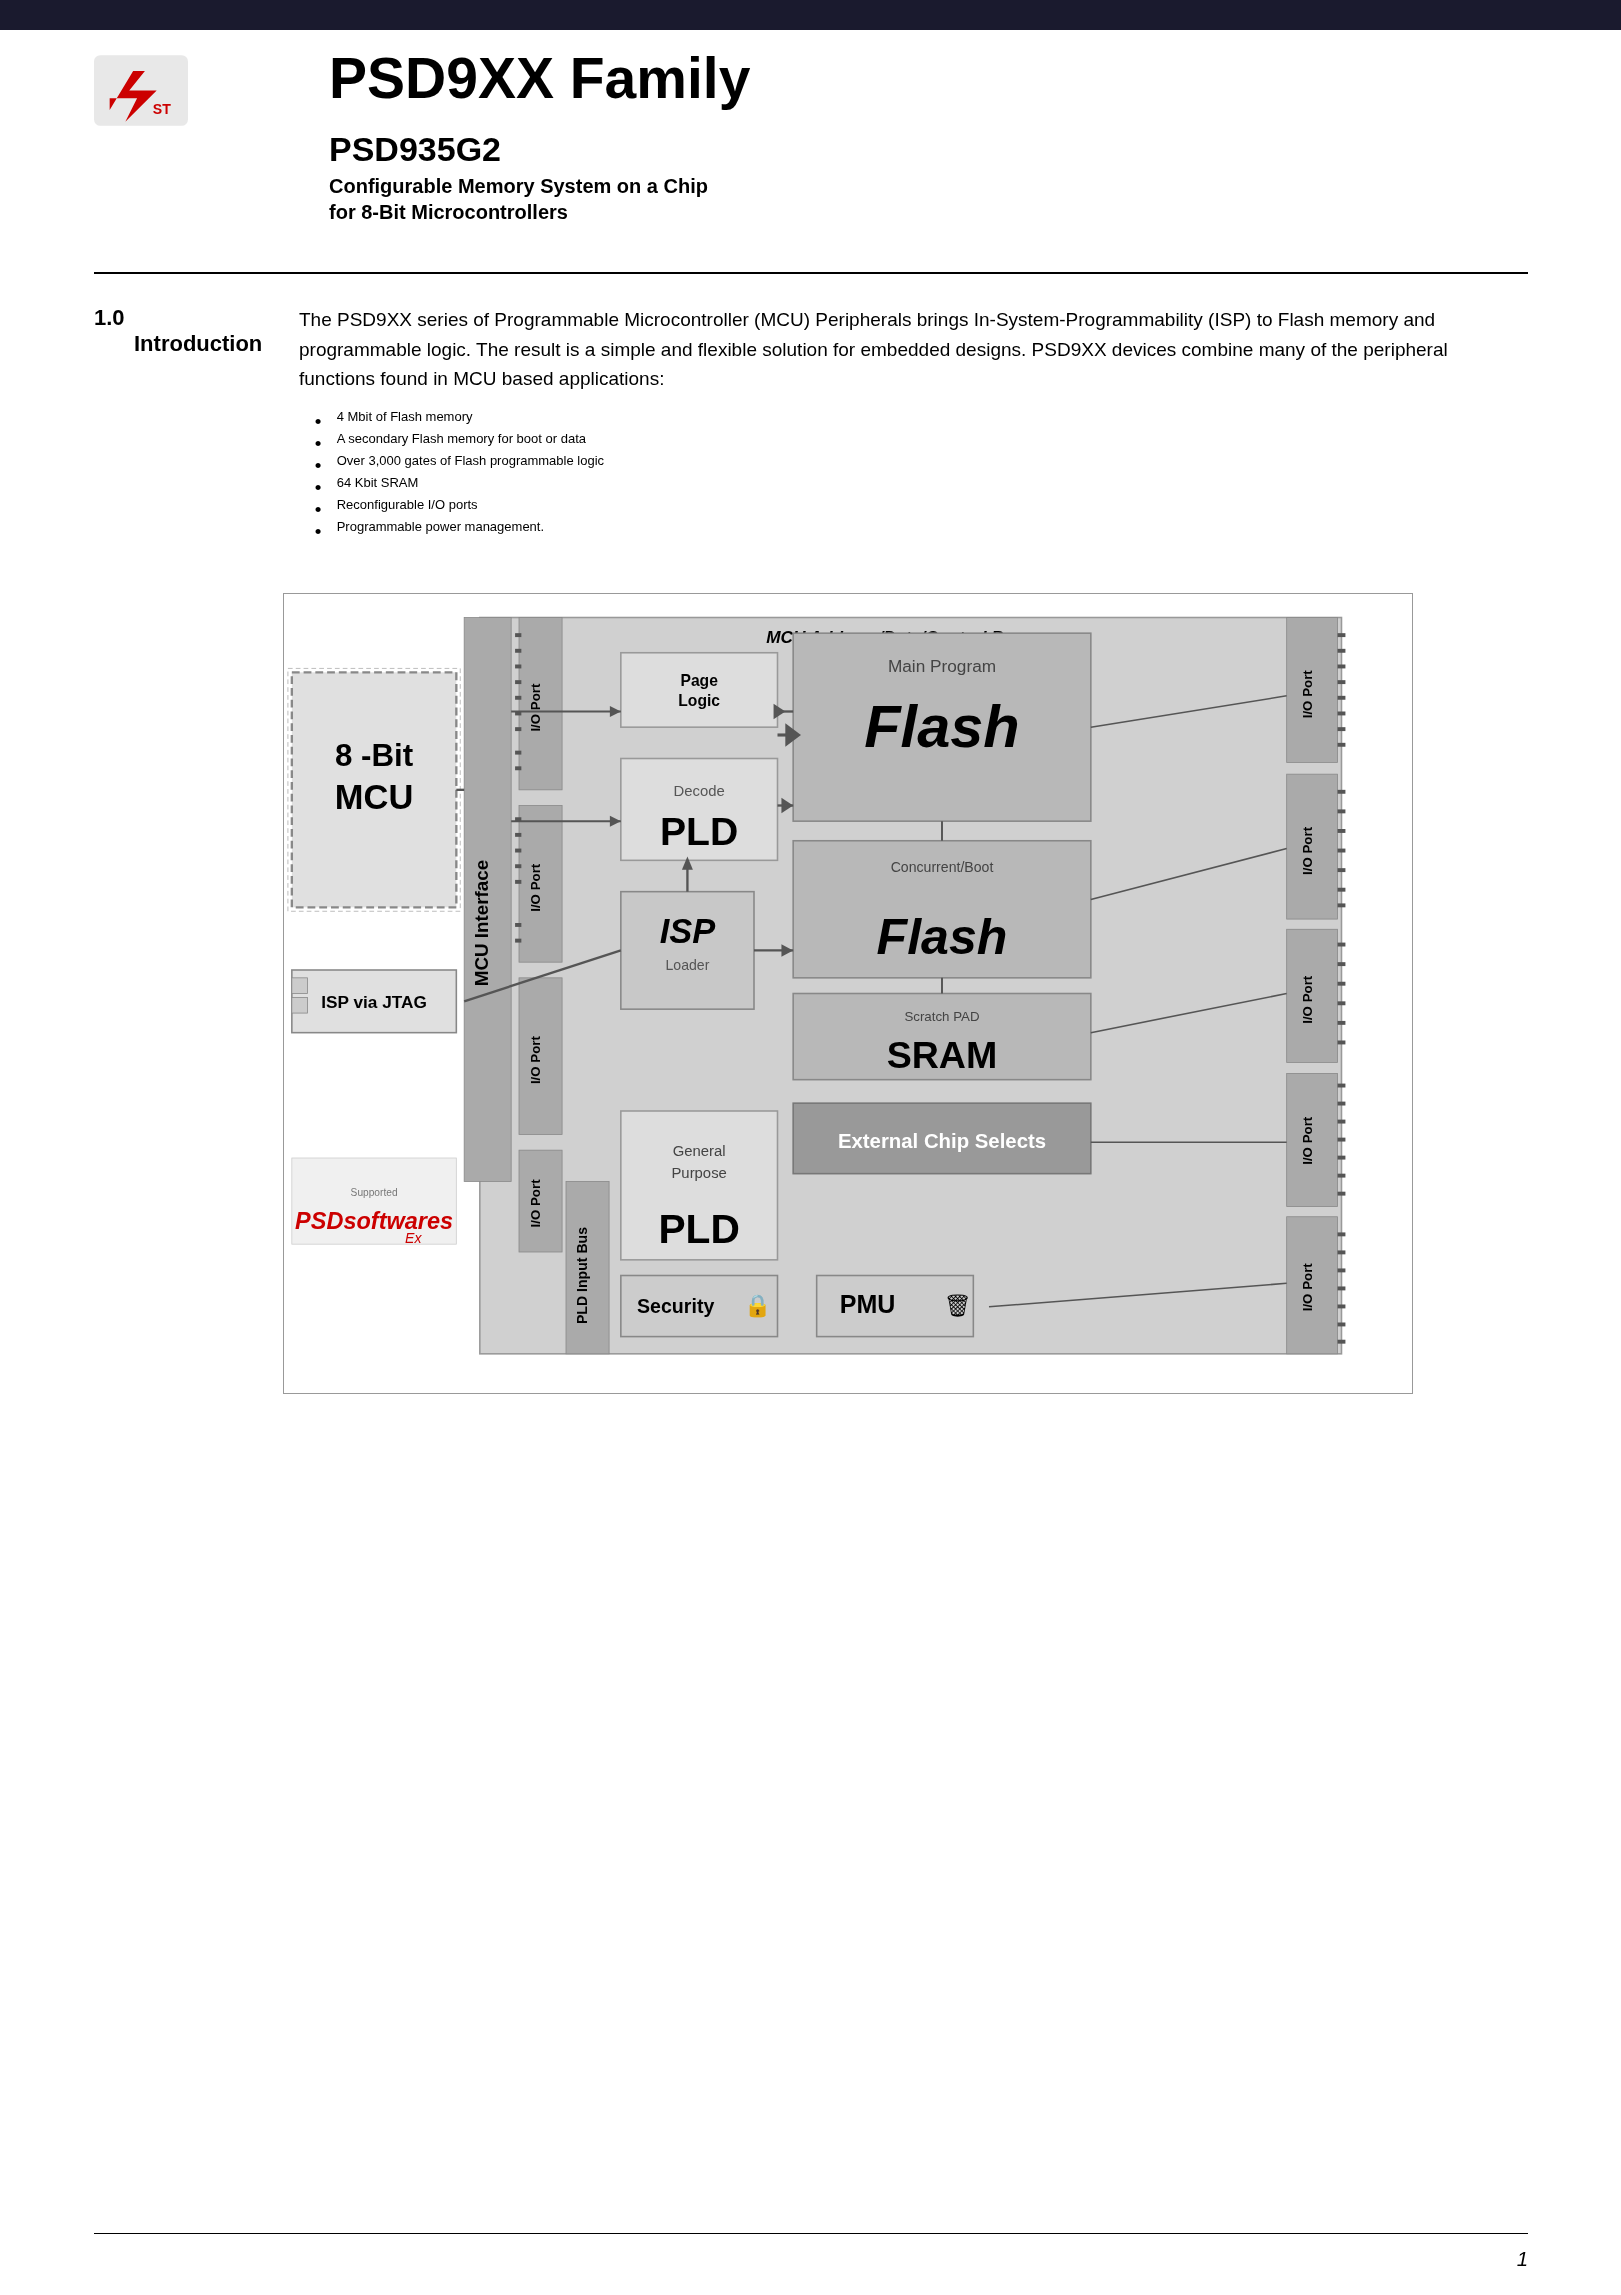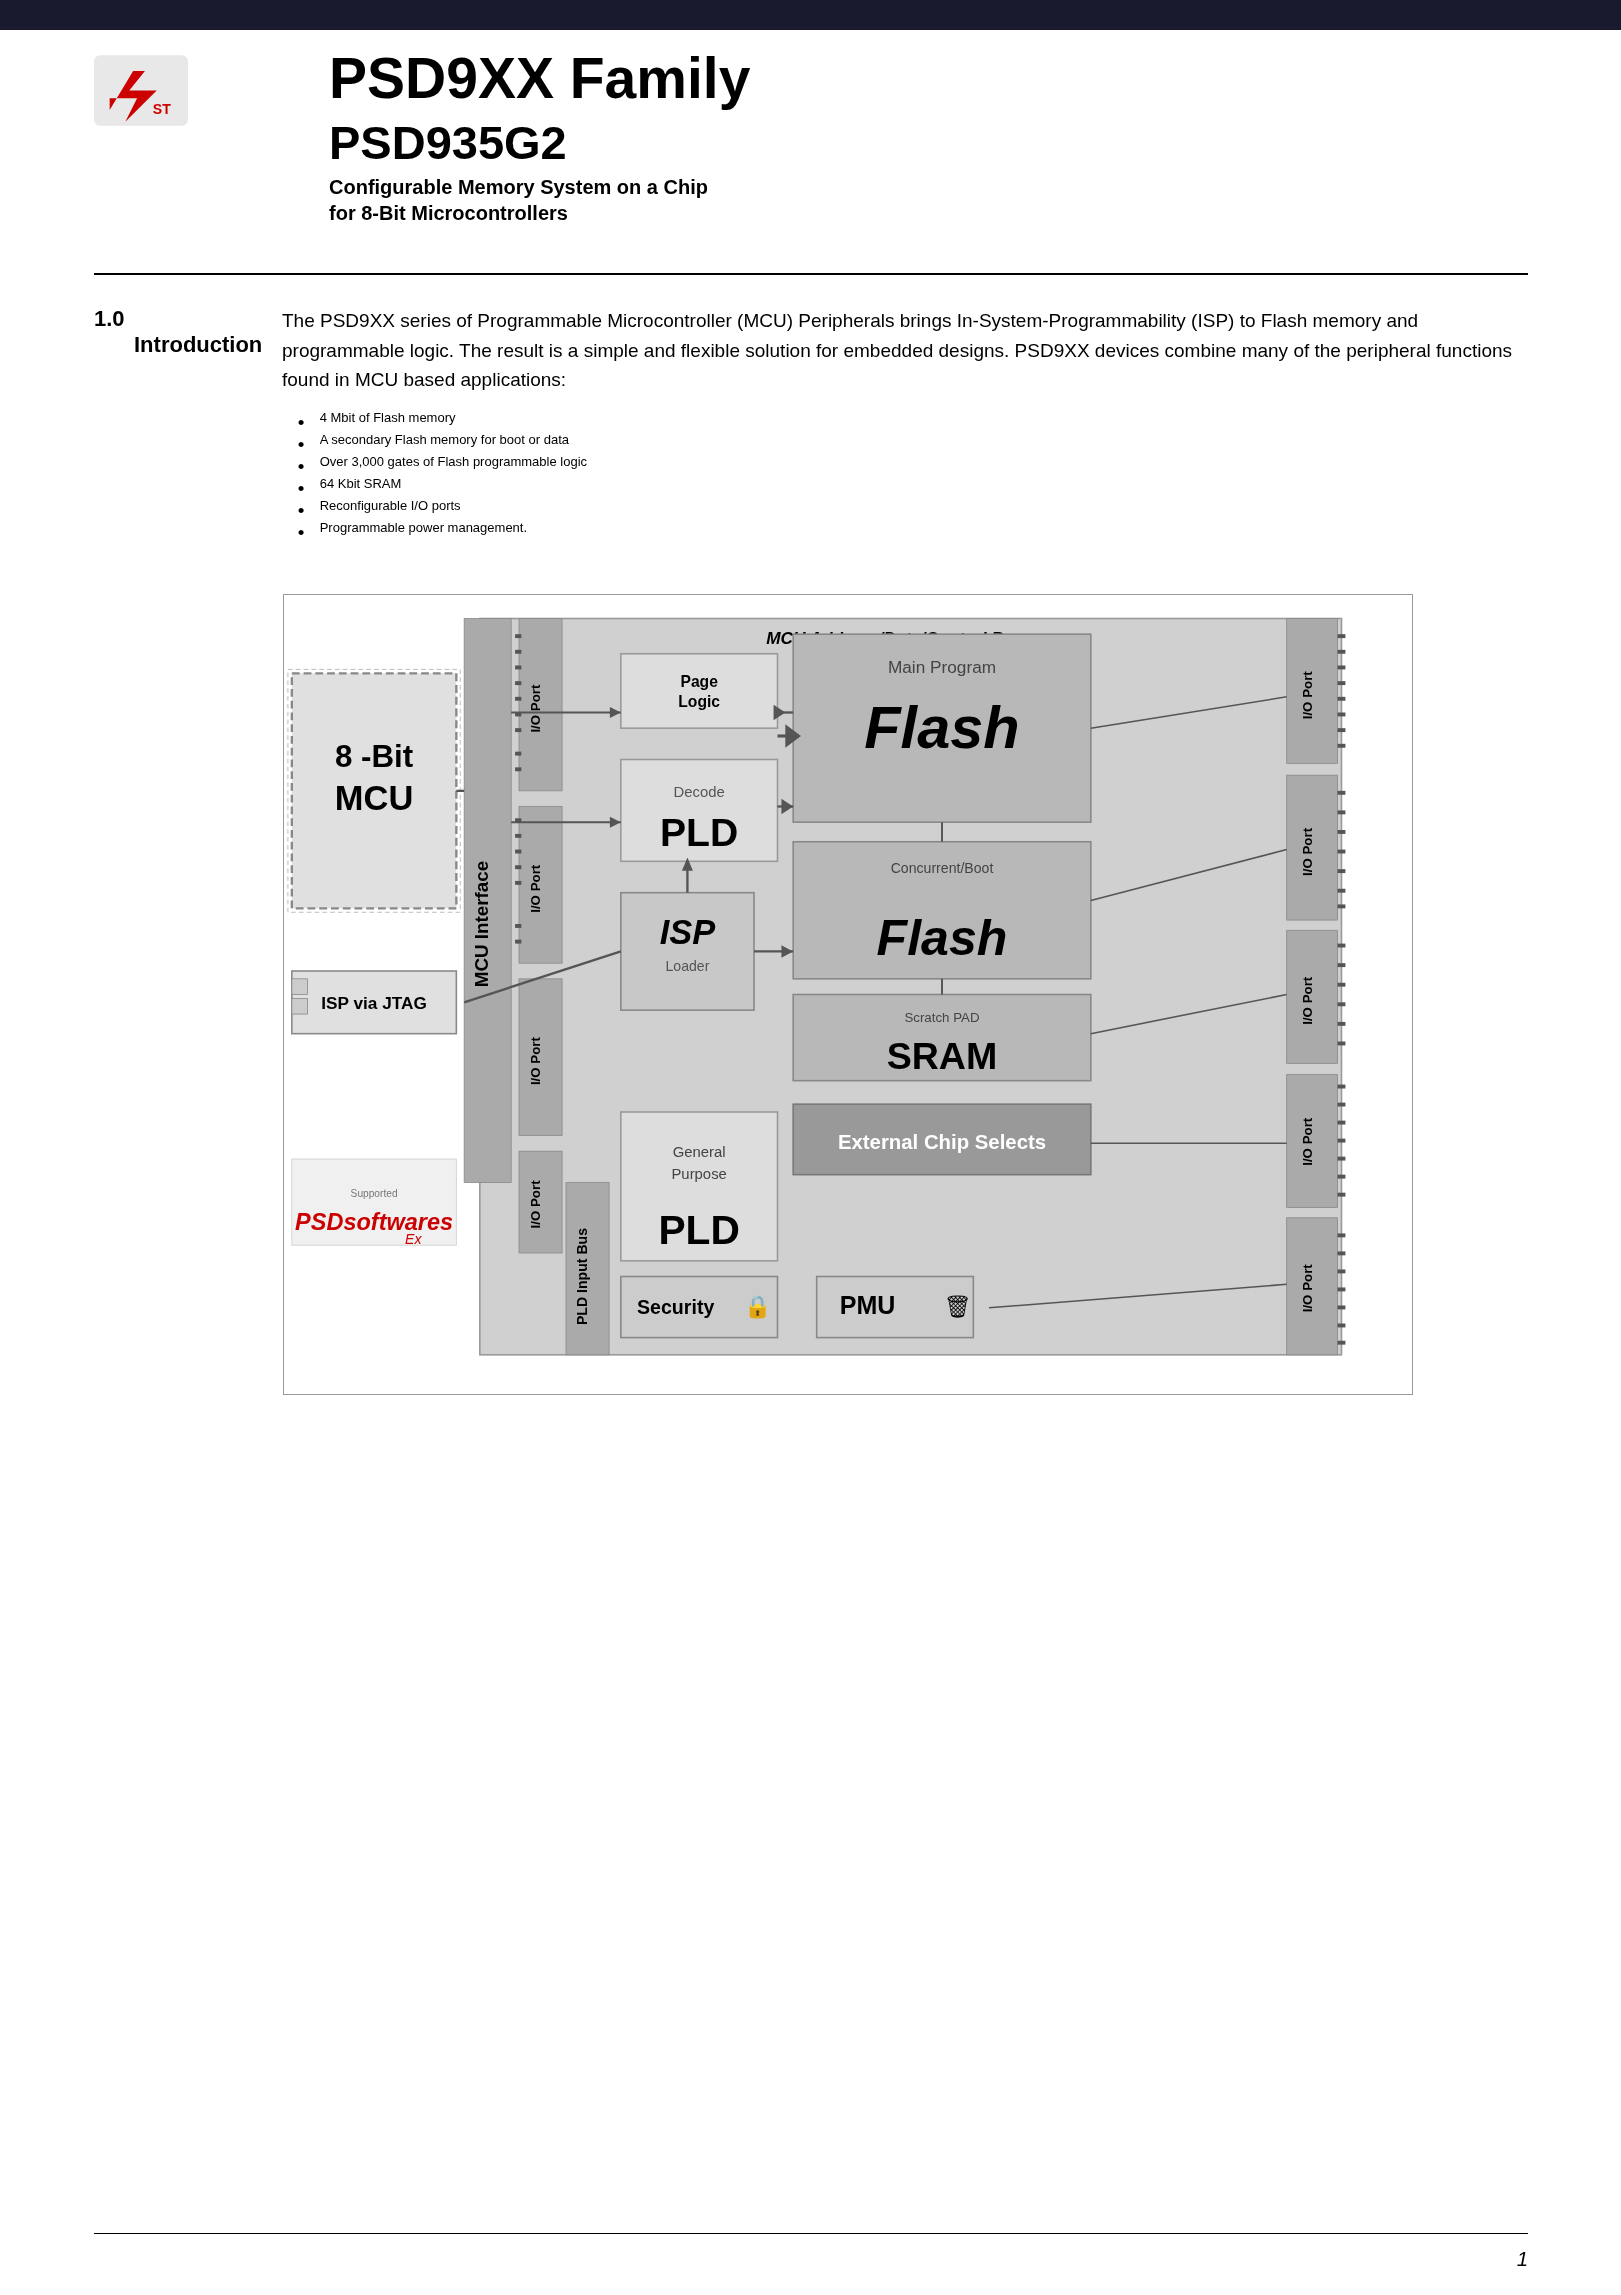--- a/index.html
+++ b/index.html
@@ -44,24 +44,24 @@
 
     .main-title {
       font-size: 57px;
       font-weight: bold;
       color: #000;
       font-family: Arial, Helvetica, sans-serif;
       line-height: 1.1;
     }
 
     .sub-title {
-      font-size: 47px;
-      font-weight: bold;
-      color: #000;
-      margin-top: 5px;
+      font-size: 34px;
+      font-weight: bold;
+      color: #000;
+      margin-top: 20px;
     }
 
     .desc-title {
       font-size: 20px;
       font-weight: bold;
       color: #000000;
       margin-top: 4.7px;
       line-height: 1.3;
     }
 
@@ -69,21 +69,21 @@
     .divider-top {
       border-top: 2.4px solid #000;
       margin: 0 94px;
       margin-top: 15.7px;
     }
 
     
     .content-section {
       display: flex;
       padding: 31px 94px;
-      gap: 31px;
+      gap: 48px;
     }
 
     .section-label {
       flex-shrink: 0;
       width: 157px;
     }
 
     .section-label .section-num {
       font-size: 22px;
       font-weight: bold;

